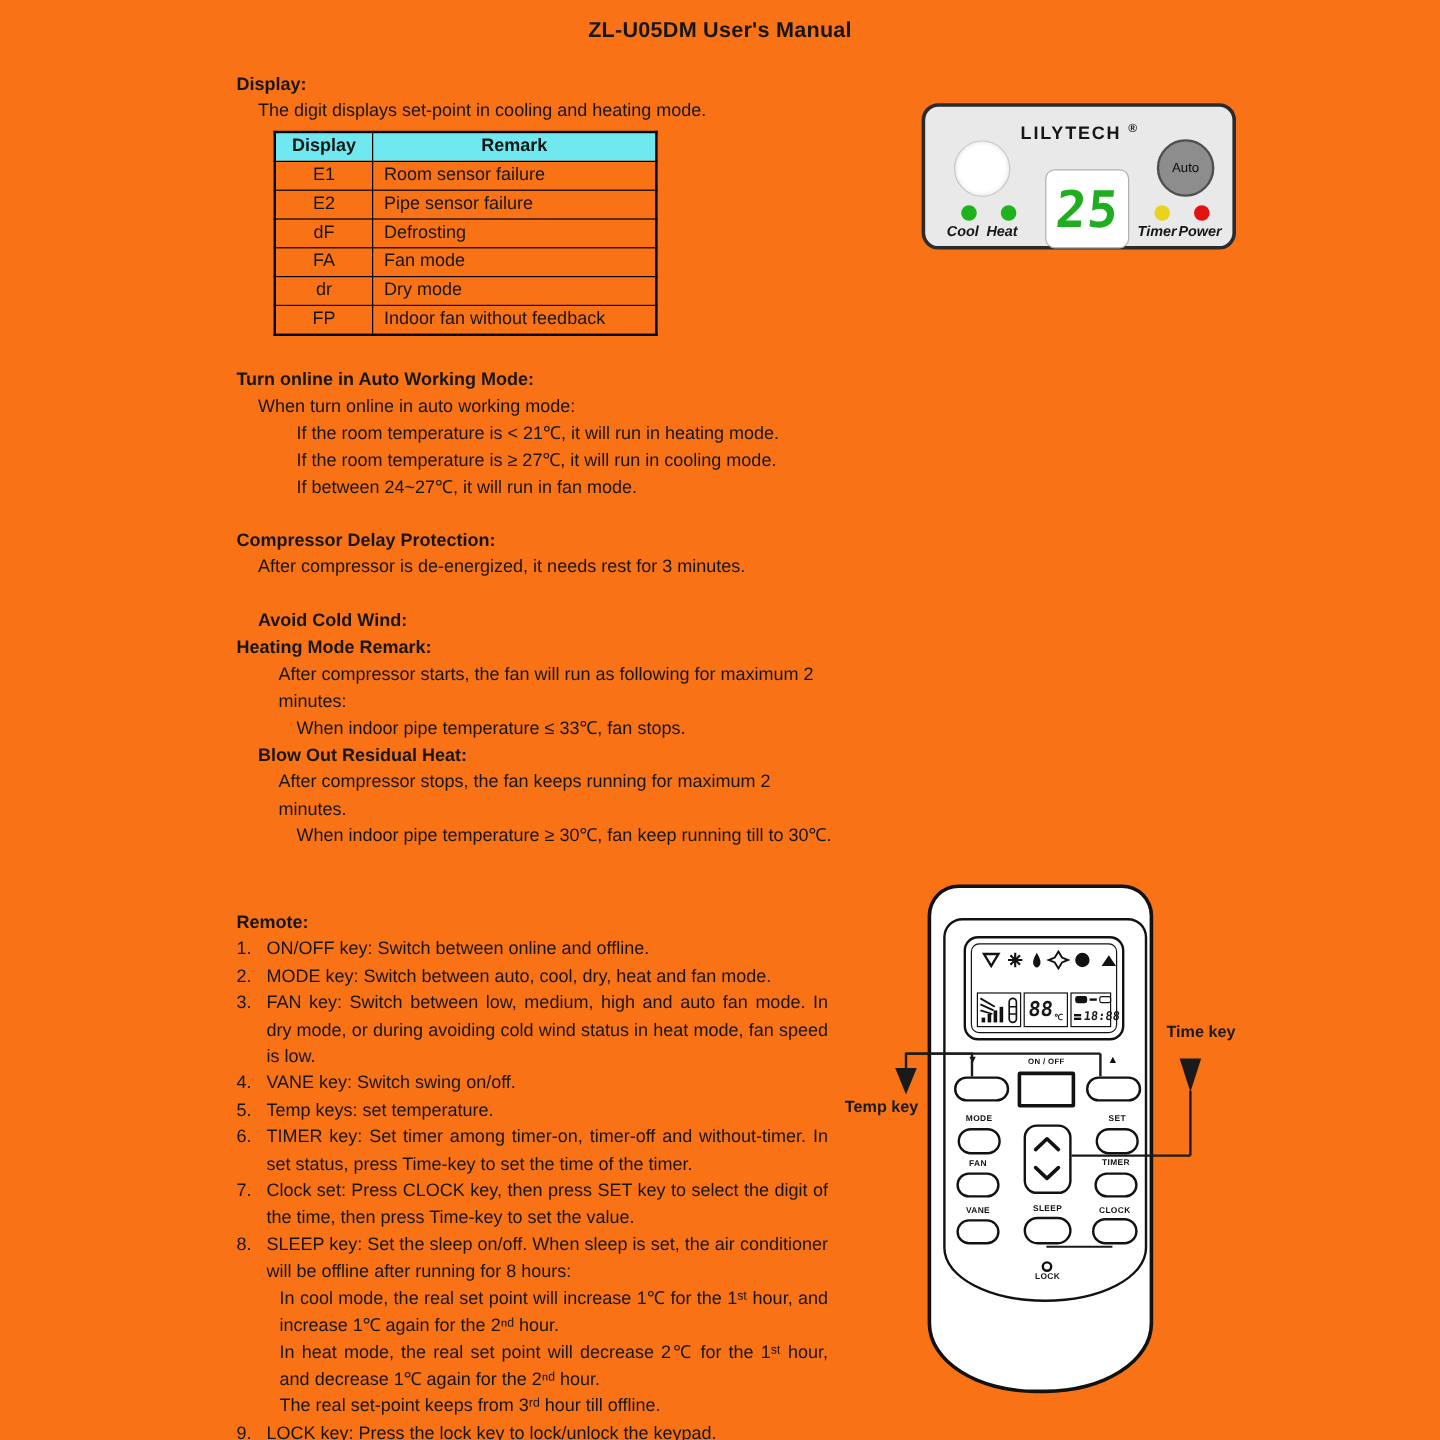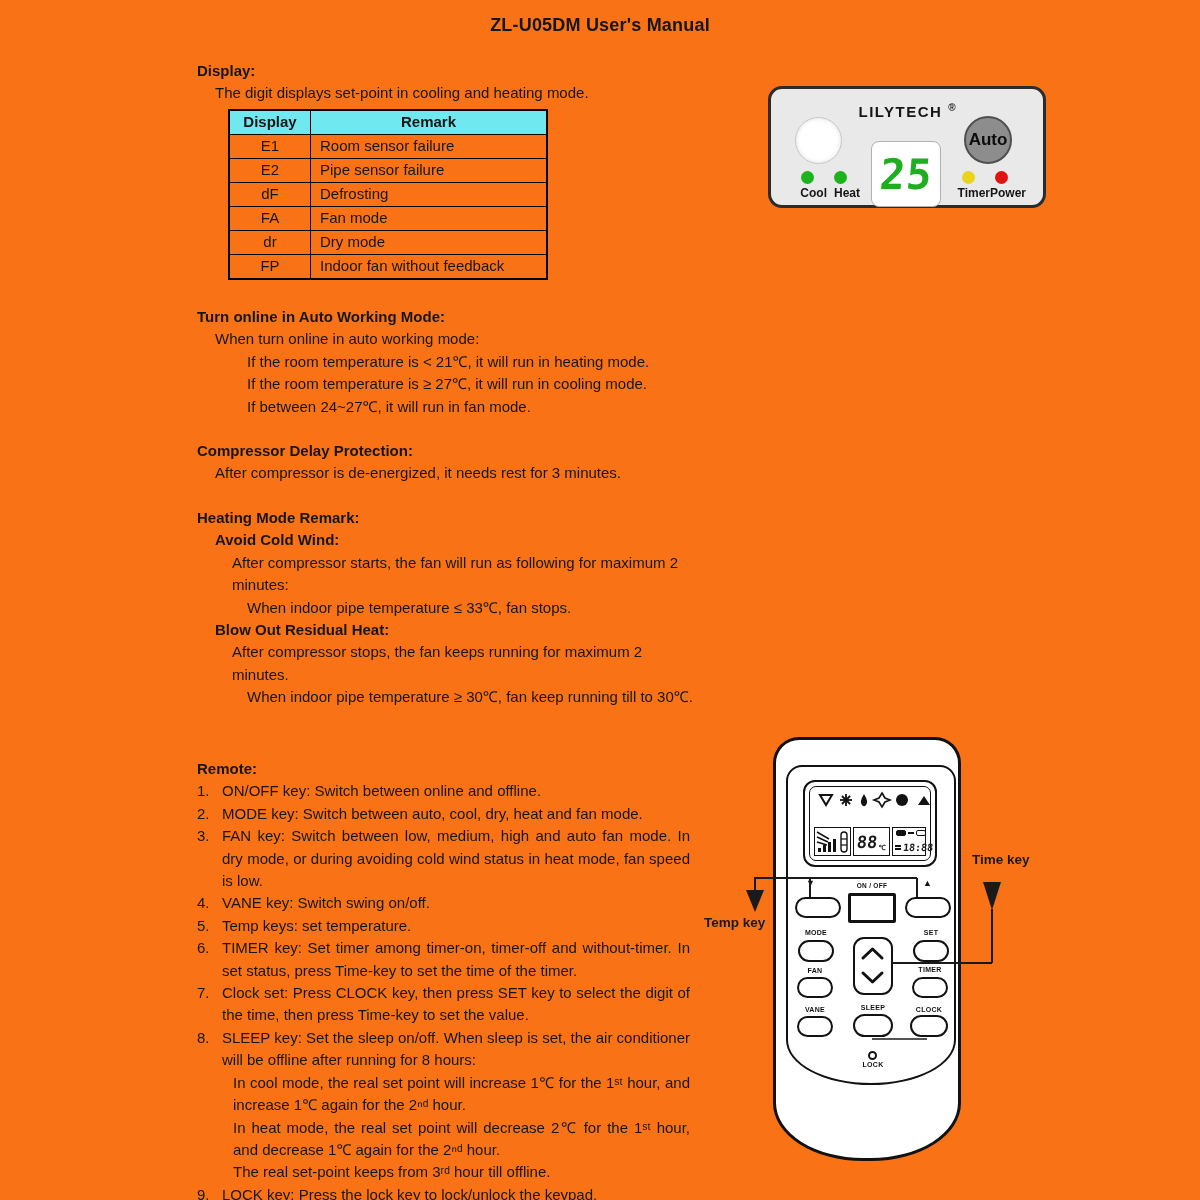--- a/index.html
+++ b/index.html
@@ -20,40 +20,40 @@
   .dtable .c1{width:80px;text-align:center;}
   .dtable .c2{width:226px;text-align:left;padding-left:9px;}
 
   
   .li{display:flex;}
   .num{width:25px;flex:none;}
   .litext{width:468px;text-align:justify;}
   .sub{padding-left:11px;text-align:justify;}
 
   
-  .panel{position:absolute;left:768px;top:86px;width:262px;height:122px;padding-left:16px;}
+  .panel{position:absolute;left:768px;top:86px;width:262px;height:122px;}
   .panel-body{position:absolute;inset:0;background:var(--panel_bg);
               border:3px solid #2b2b2b;border-radius:14px;box-sizing:border-box;}
   .brand{position:absolute;left:0;right:0;top:13px;text-align:center;
          font-size:15px;font-weight:bold;letter-spacing:1.5px;}
   .brand .reg{font-size:10px;vertical-align:super;letter-spacing:0;}
   .sensor{position:absolute;left:24px;top:28px;width:45px;height:45px;border-radius:50%;
           background:#fff;border:1px solid #c6c6c6;box-shadow:inset 0 0 4px #ddd;}
   .autobtn{position:absolute;left:193px;top:27px;width:48px;height:48px;border-radius:50%;
            background:#8d8d8d;border:2px solid #4f4f4f;box-sizing:border-box;
-           text-align:center;line-height:44px;font-size:17px;font-weight:bold;color:#0c0c0c;}
+           text-align:center;line-height:44px;font-size:11px;font-weight:normal;color:#0c0c0c;}
   .tempdisp{position:absolute;left:100px;top:52px;width:68px;height:64px;background:#fff;
             border:1px solid #b0b0b0;border-radius:8px;display:flex;align-items:center;justify-content:center;}
   .seg{font-family:"DejaVu Sans Mono",monospace;font-size:42px;font-weight:bold;
        color:var(--segment_green);transform:skewX(-5deg);letter-spacing:1px;}
   .led{position:absolute;width:13px;height:13px;border-radius:50%;}
   .led.g{background:var(--led_green);}
   .led.y{background:var(--led_yellow);}
   .led.r{background:var(--led_red);}
-  .ledlab{position:absolute;font-size:12px;font-weight:bold;text-align:right;}
+  .ledlab{position:absolute;font-size:12px;font-weight:bold;text-align:left;font-style:italic;}
 
   
   .remote{position:absolute;left:700px;top:730px;width:340px;height:452px;}
   .rbody{position:absolute;left:73px;top:7px;width:188px;height:424px;background:#fff;
          border:3px solid #121212;box-sizing:border-box;
          border-radius:26px 26px 90px 90px / 26px 26px 58px 58px;}
   .rinner{position:absolute;left:86px;top:35px;width:170px;height:320px;
           border:2.5px solid #121212;box-sizing:border-box;
           border-radius:16px 16px 85px 85px / 16px 16px 45px 45px;}
   .lcd{position:absolute;left:103px;top:50px;width:134px;height:87px;
@@ -161,22 +161,22 @@
     <div class="ind3">If the room temperature is ≥ 27℃, it will run in cooling mode.</div>
     <div class="ind3">If between 24~27℃, it will run in fan mode.</div>
   </section>
 
   <section class="sec" style="top:440px">
     <div class="h">Compressor Delay Protection:</div>
     <div class="ind1">After compressor is de-energized, it needs rest for 3 minutes.</div>
   </section>
 
   <section class="sec" style="top:507px">
+    <div class="h ind1">Avoid Cold Wind:</div>
     <div class="h">Heating Mode Remark:</div>
-    <div class="h ind1">Avoid Cold Wind:</div>
     <div class="ind2">After compressor starts, the fan will run as following for maximum 2 minutes:</div>
     <div class="ind3">When indoor pipe temperature ≤ 33℃, fan stops.</div>
     <div class="h ind1">Blow Out Residual Heat:</div>
     <div class="ind2">After compressor stops, the fan keeps running for maximum 2 minutes.</div>
     <div class="ind3">When indoor pipe temperature ≥ 30℃, fan keep running till to 30℃.</div>
   </section>
 
   <section class="sec" style="top:758px">
     <div class="h">Remote:</div>
     <div class="li">

